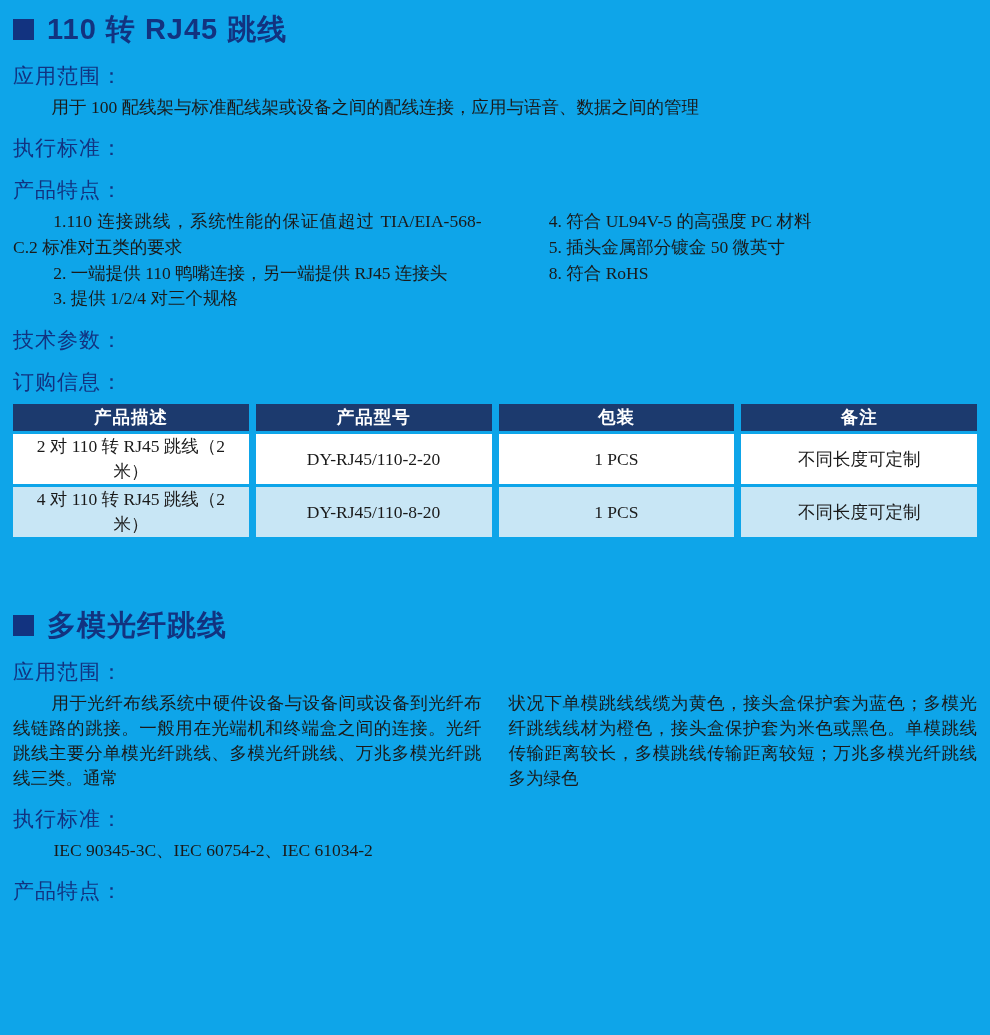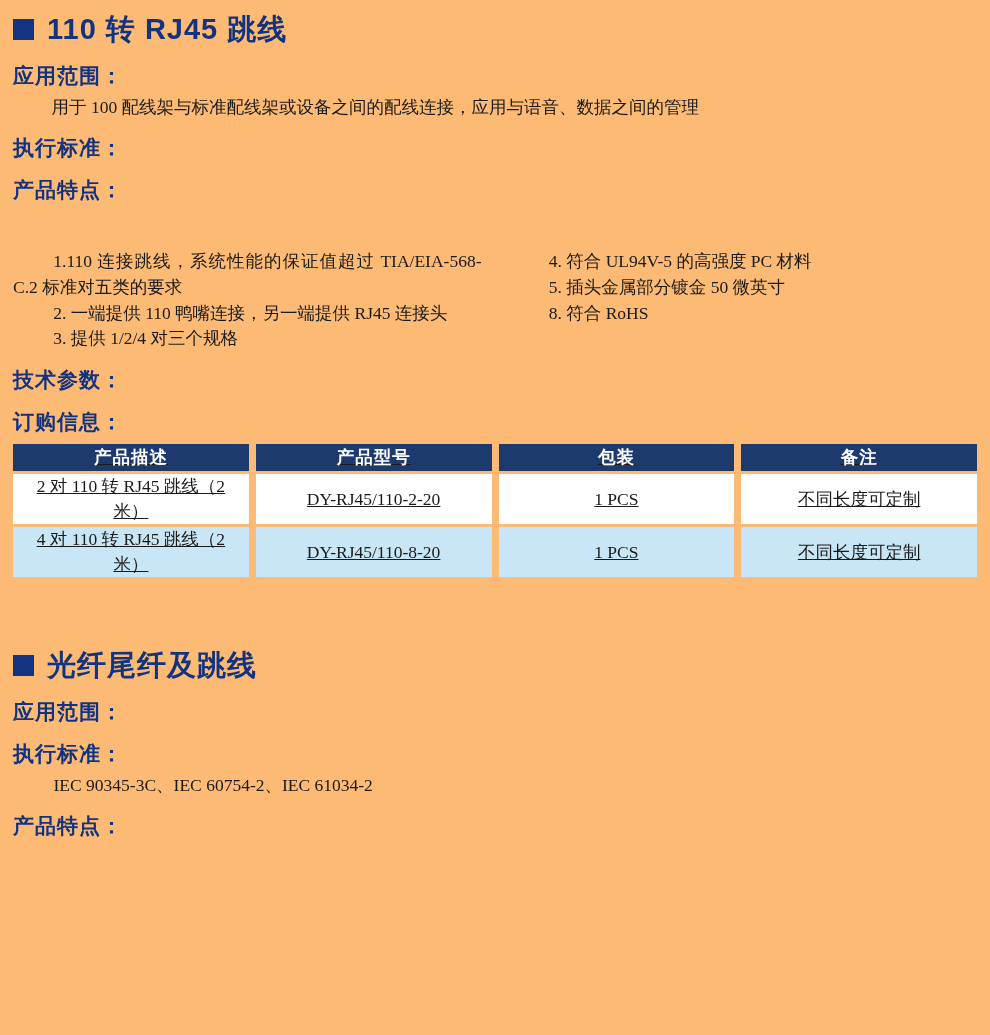--- a/index.html
+++ b/index.html
@@ -1,47 +1,46 @@
 <!DOCTYPE html>
 <html lang="zh"><head>
 <meta charset="utf-8">
 <style>
   * { box-sizing: border-box; }
   html, body { margin: 0; padding: 0; background: #ffffff; }
   .page {
-    width: 990px; height: 1035px; margin: 0 auto; background: #fdba74;
+    width: 990px; height: 1035px; margin: 0 auto; background: #0ea5e9;
     padding: 8px 13px 0 13px; overflow: hidden;
     font-family: "Liberation Serif", "DejaVu Serif", serif;
     color: #1a1a1a; font-size: 17.5px; line-height: 25px;
   }
   .main-title {
     display: flex; align-items: center;
     font-family: "Liberation Sans", "DejaVu Sans", sans-serif;
     font-size: 29px; font-weight: bold; color: #123380;
     line-height: 38px; margin: 2px 0 10px 0; letter-spacing: 1px;
   }
   .title-square {
     width: 21px; height: 21px; background: #123380;
     display: inline-block; margin-right: 13px; flex: 0 0 auto;
   }
   .sub-heading {
-    font-size: 21px; font-weight: bold; color: #123380;
+    font-size: 21px; font-weight: normal; color: #123380;
     margin: 14px 0 5px 0; line-height: 28px; letter-spacing: 1px;
   }
   .para { margin: 0; text-align: justify; }
   .indent { text-indent: 2.2em; }
   .std-text { margin: 0 0 0 2px; text-indent: 2.2em; }
   .two-col { display: flex; justify-content: space-between; }
-  .col { width: 48.6%; margin-top: 40px; }
+  .col { width: 48.6%; }
   .li { margin: 0; text-indent: 2.3em; text-align: justify; line-height: 25.8px; }
   .order-table {
     border-collapse: separate; border-spacing: 7px 3px;
     width: calc(100% + 14px); margin: 2px -7px 0 -7px;
     table-layout: fixed;
-    text-decoration: underline;
   }
   .order-table th {
     background: #1c3a6e; color: #ffffff; font-weight: bold;
     font-size: 17.5px; height: 27px; padding: 0 4px; text-align: center;
     letter-spacing: 1px;
   }
   .order-table td {
     font-size: 17.5px; height: 23px; padding: 0 4px; text-align: center;
     background: #ffffff;
   }
@@ -106,24 +105,28 @@
           <td>不同长度可定制</td>
         </tr>
       </tbody>
     </table>
   </div>
 
   <div class="section section-fiber">
 
     <div class="main-title">
       <span class="title-square"></span>
-      <span>光纤尾纤及跳线</span>
+      <span>多模光纤跳线</span>
     </div>
 
     <div class="sub-heading">应用范围：</div>
+    <div class="two-col gap-cols">
+      <p class="para indent col">用于光纤布线系统中硬件设备与设备间或设备到光纤布线链路的跳接。一般用在光端机和终端盒之间的连接。光纤跳线主要分单模光纤跳线、多模光纤跳线、万兆多模光纤跳线三类。通常</p>
+      <p class="para col">状况下单模跳线线缆为黄色，接头盒保护套为蓝色；多模光纤跳线线材为橙色，接头盒保护套为米色或黑色。单模跳线传输距离较长，多模跳线传输距离较短；万兆多模光纤跳线多为绿色</p>
+    </div>
 
     <div class="sub-heading">执行标准：</div>
     <p class="para std-text">IEC 90345-3C、IEC 60754-2、IEC 61034-2</p>
 
     <div class="sub-heading">产品特点：</div>
 
   </div>
 
 </div>
 

